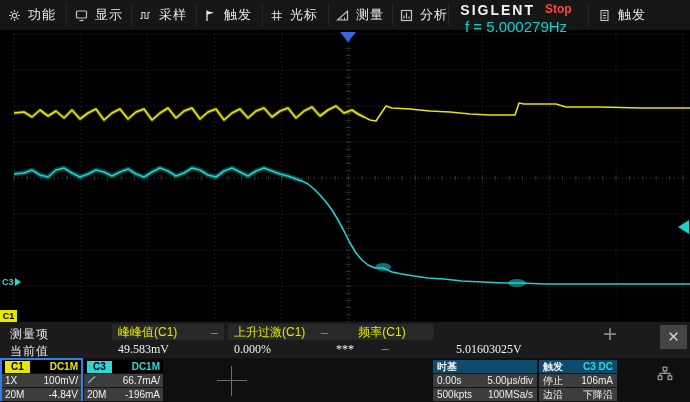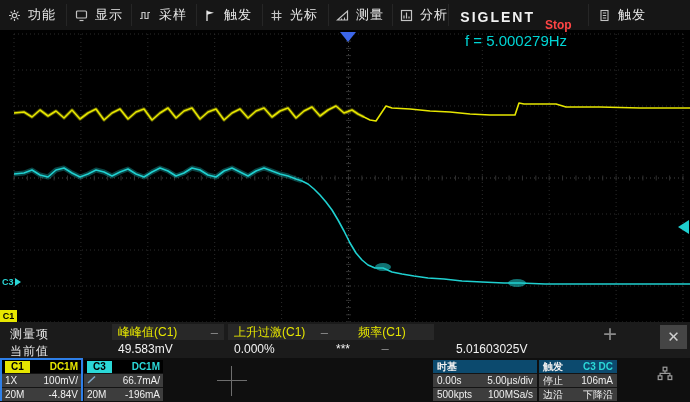--- a/index.html
+++ b/index.html
@@ -6,38 +6,38 @@
   #app{position:relative;width:690px;height:402px;background:#000;overflow:hidden;
        font-family:"Liberation Sans","DejaVu Sans",sans-serif;color:#e3e3e3;}
   .abs{position:absolute;}
   
   #menubar{left:0;top:0;width:690px;height:30px;background:#161616;border-bottom:1px solid #000;}
   .menu-item{position:absolute;top:0;height:30px;display:flex;align-items:center;gap:7px;
              font-size:13px;color:#e8e8e8;letter-spacing:1px;cursor:default;}
   .menu-item svg{display:block;}
   .menu-sep{position:absolute;top:4px;width:1px;height:22px;background:#262626;}
   #brand-block{position:absolute;left:452px;top:0;width:128px;height:30px;text-align:center;}
-  #brand-row{display:flex;justify-content:center;align-items:center;gap:10px;margin-top:2px;}
+  #brand-row{display:flex;justify-content:center;align-items:flex-start;gap:10px;margin-top:2px;}
   #brand-logo{font-size:14px;font-weight:bold;color:#f2f2f2;letter-spacing:2px;}
-  #run-state{font-size:12px;font-weight:bold;color:#ff4545;margin-top:16px;}
+  #run-state{font-size:12px;font-weight:bold;color:#ff4545;}
   #freq-readout{font-size:15px;color:#00d4d4;margin-top:0px;}
   
   #scope-svg{position:absolute;left:0;top:30px;}
   .side-marker{position:absolute;font-size:9px;font-weight:bold;display:flex;align-items:center;}
   #c3-offset-marker{left:2px;top:277px;color:#2bd8d8;gap:1px;}
   #c1-offset-tag{left:0px;top:310px;width:17px;height:12px;background:#e6e600;color:#000;
                  font-size:9px;font-weight:bold;display:flex;align-items:center;justify-content:center;}
   
   #meas-panel{left:0;top:322px;width:690px;height:36px;background:#1b1b1b;border-bottom:1px solid #000;}
   .meas-rowlabel{position:absolute;left:10px;font-size:12px;color:#e8e8e8;letter-spacing:1px;}
   .meas-cell{position:absolute;top:2px;height:16px;background:#282828;display:flex;
              align-items:center;justify-content:space-between;padding:0 6px;box-sizing:border-box;}
   .meas-name{font-size:12px;color:#e6e600;white-space:nowrap;}
   .meas-min{font-size:13px;color:#8f8f8f;margin-left:6px;}
-  .meas-val{position:absolute;top:20px;font-size:12px;color:#f2f2f2;}
+  .meas-val{position:absolute;top:20px;font-size:12px;color:#f2f2f2;font-family:Liberation Serif, serif;}
   #meas-add{position:absolute;left:598px;top:1px;width:24px;height:24px;color:#8a8a8a;
             font-size:24px;font-weight:100;line-height:22px;text-align:center;}
   #meas-close{position:absolute;left:660px;top:3px;width:27px;height:24px;background:#454545;
               color:#cfcfcf;font-size:15px;display:flex;align-items:center;justify-content:center;}
   
   #bottombar{left:0;top:358px;width:690px;height:44px;background:#0f0f0f;}
   .ch-box{position:absolute;top:2px;width:79px;height:39px;background:#000;box-sizing:border-box;}
   .ch-box.selected{outline:2px solid #2e7fe8;}
   .ch-row{position:relative;height:13px;display:flex;justify-content:space-between;
           align-items:center;font-size:10px;padding:0 3px;}

